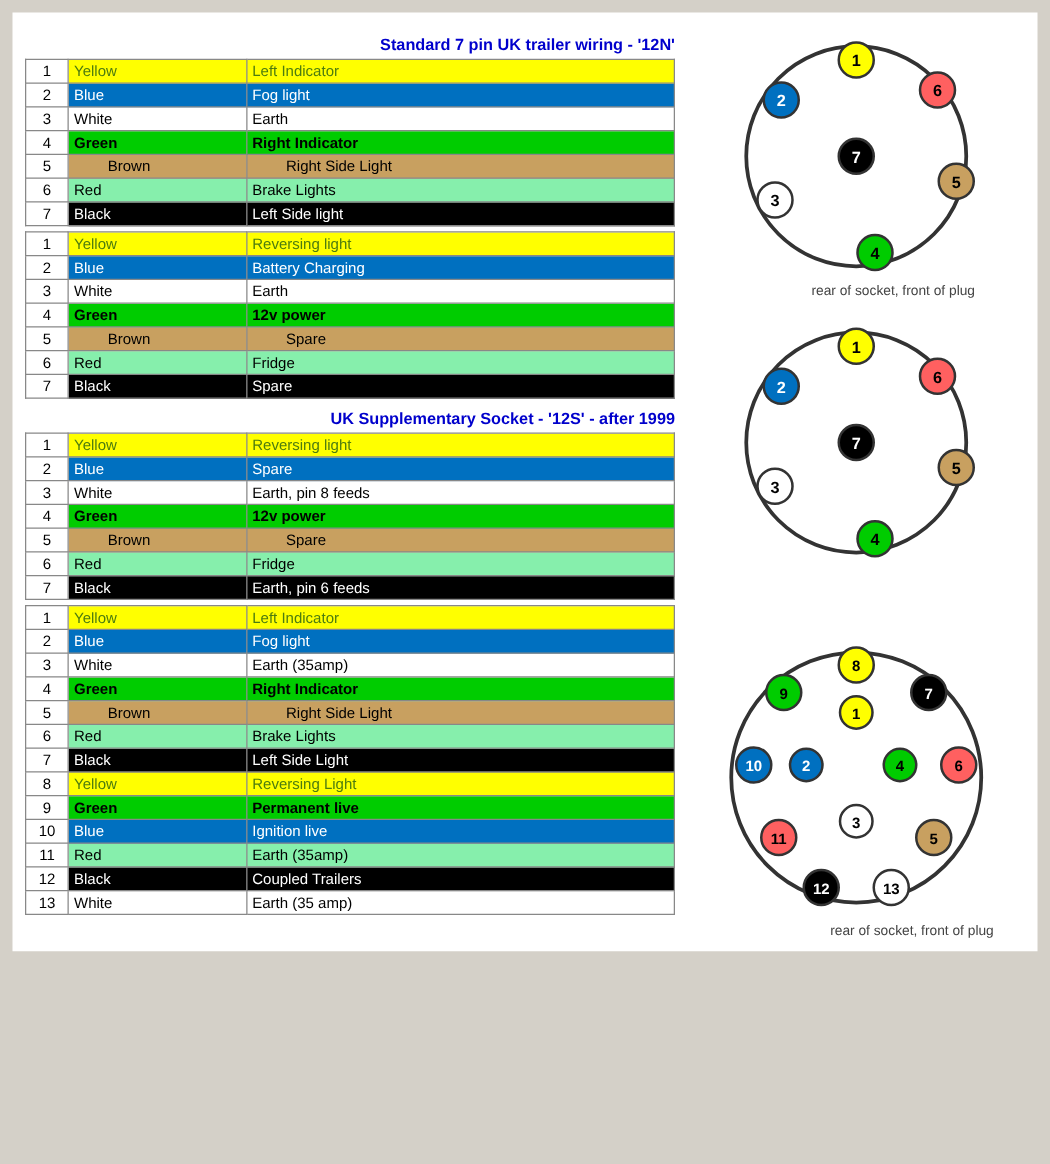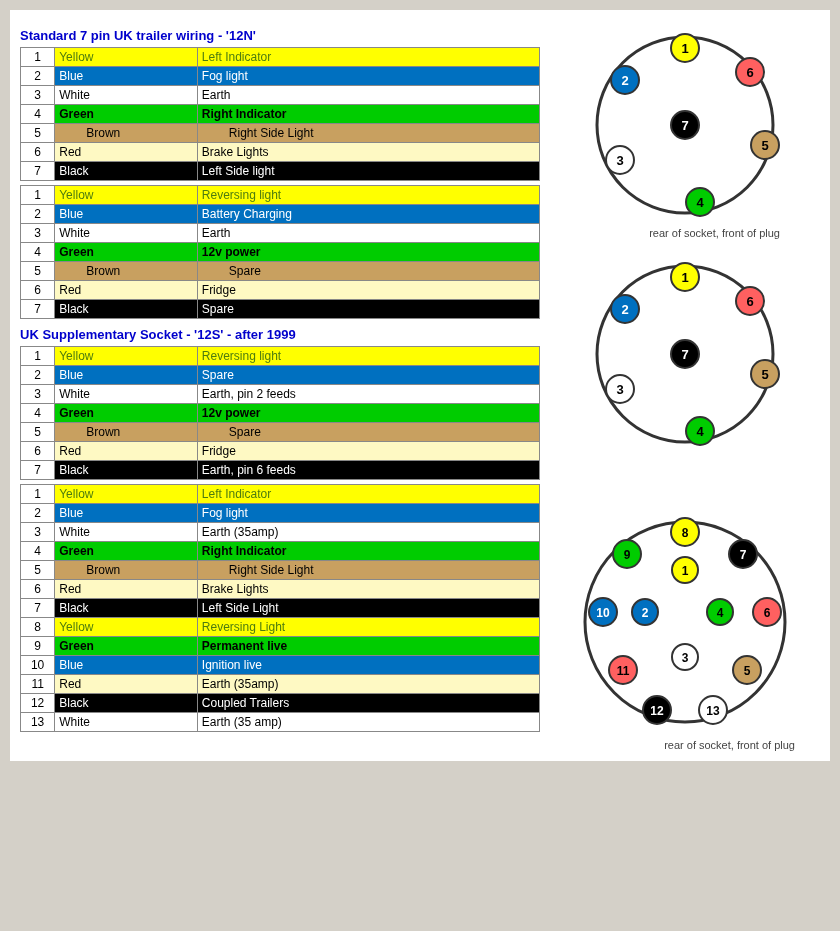--- a/index.html
+++ b/index.html
@@ -28,20 +28,21 @@
       gap: 10px;
     }
 
     
     .section-title {
       color: #0000cc;
       font-weight: bold;
       font-size: 13px;
       margin-bottom: 4px;
       margin-top: 8px;
+      text-align: right;
     }
 
     
     table {
       border-collapse: collapse;
       width: 100%;
       margin-bottom: 4px;
     }
     td {
       border: 1px solid #888;
@@ -60,21 +61,21 @@
     .col-desc {
       width: 240px;
     }
 
     
     .yellow-bg { background: #ffff00; color: #4d7c0f; }
     .blue-bg { background: #0070c0; color: #fff; }
     .white-bg { background: #ffffff; color: #000; }
     .green-bg { background: #00cc00; color: #000; font-weight: bold; }
     .brown-bg { background: #c8a060; color: #000; padding-left: 31px; }
-    .red-bg { background: #fef9c3; color: #000; }
+    .red-bg { background: #86efac; color: #000; }
     .black-bg { background: #000000; color: #fff; }
 
     
     .socket-container {
       text-align: center;
       margin-top: 10px;
     }
     .socket-label {
       font-size: 11px;
       color: #444;
@@ -183,21 +184,21 @@
         <td class="col-desc yellow-bg">Reversing light</td>
       </tr>
       <tr>
         <td class="col-num">2</td>
         <td class="col-color blue-bg">Blue</td>
         <td class="col-desc blue-bg">Spare</td>
       </tr>
       <tr>
         <td class="col-num">3</td>
         <td class="col-color white-bg">White</td>
-        <td class="col-desc white-bg">Earth, pin 2 feeds</td>
+        <td class="col-desc white-bg">Earth, pin 8 feeds</td>
       </tr>
       <tr>
         <td class="col-num">4</td>
         <td class="col-color green-bg">Green</td>
         <td class="col-desc green-bg">12v power</td>
       </tr>
       <tr>
         <td class="col-num">5</td>
         <td class="col-color brown-bg">Brown</td>
         <td class="col-desc brown-bg">Spare</td>

